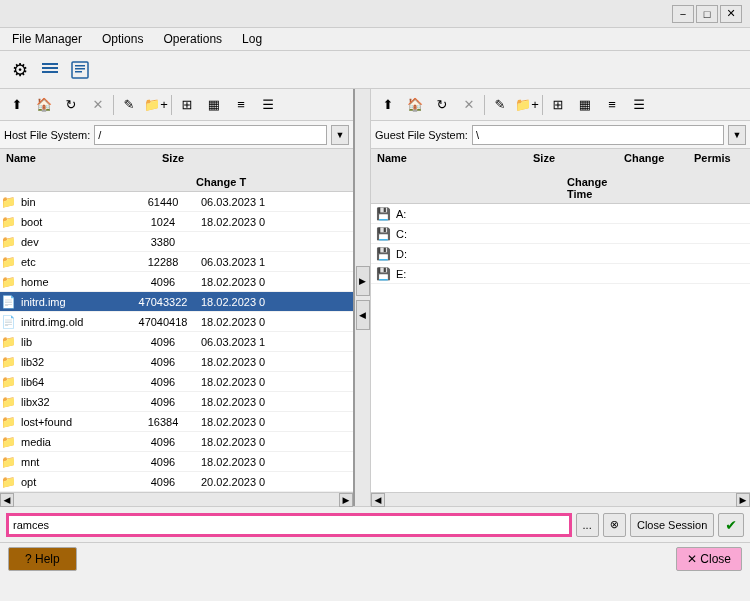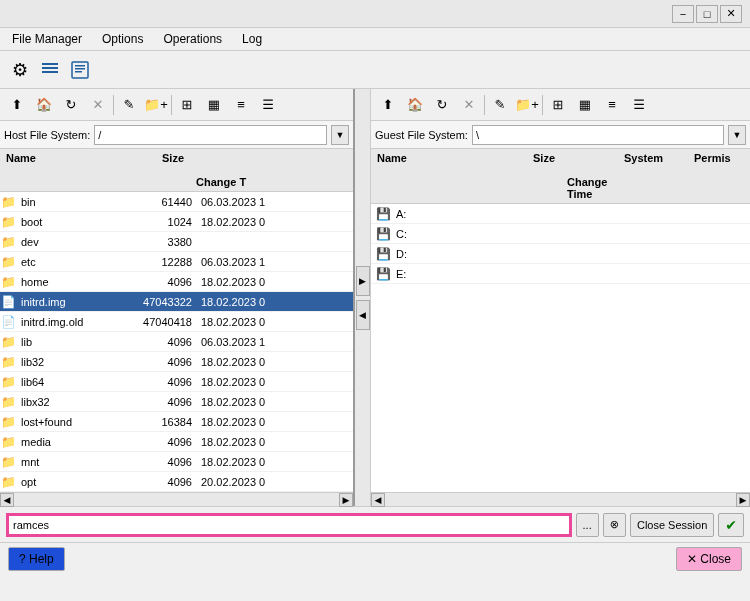--- a/index.html
+++ b/index.html
@@ -163,21 +163,21 @@
     .file-row {
       display: flex;
       align-items: center;
       height: 20px;
       cursor: pointer;
       border-bottom: 1px solid #f0f0f0;
     }
     .file-row.selected { background: #3060a0; color: white; }
     .file-icon { width: 18px; height: 18px; display: flex; align-items: center; justify-content: center; font-size: 12px; flex-shrink: 0; }
     .file-name { flex: 1; padding: 0 3px; font-size: 11px; overflow: hidden; white-space: nowrap; min-width: 0; max-width: 100px; }
-    .file-size { width: 70px; padding: 0 6px; text-align: right; font-size: 11px; }
+    .file-size { width: 70px; padding: 0 6px; text-align: center; font-size: 11px; }
     .file-time { flex: 1; padding: 0 3px; font-size: 11px; overflow: hidden; white-space: nowrap; }
 
     
     .right-panel-row {
       display: flex;
       align-items: center;
       height: 20px;
       cursor: pointer;
       border-bottom: 1px solid #f0f0f0;
     }
@@ -221,23 +221,23 @@
       display: flex;
       align-items: center;
       justify-content: space-between;
       background: #f0f0f0;
       border-top: 1px solid #ccc;
       padding: 4px 8px;
       height: 32px;
     }
     .help-btn {
       height: 24px;
-      padding: 2px 10px;
-      border: 1px solid #aaa;
-      background: #1d4ed8;
+      padding: 2px 16px;
+      border: 1px solid #aaa;
+      background: #a16207;
       cursor: pointer;
       font-size: 12px;
       border-radius: 2px;
       display: flex;
       align-items: center;
       gap: 4px;
     }
     .close-btn {
       height: 24px;
       padding: 2px 10px;
@@ -488,21 +488,21 @@
       <span class="path-label">Guest File System:</span>
       <input class="path-input" type="text" value="\" style="">
       <div class="path-dropdown">▼</div>
     </div>
 
     <div class="file-list-container">
       <div class="file-list-header">
         <div class="col-name col-header">Name</div>
         <div class="col-size col-header">Size</div>
         <div class="col-time col-header">Change Time</div>
-        <div class="col-owner col-header">System</div>
+        <div class="col-owner col-header">Change</div>
         <div class="col-perms col-header">Permis</div>
       </div>
       <div class="file-area" id="right-file-list">
 
       <div class="right-panel-row">
     <span class="right-file-icon">💾</span>
     <span class="right-file-name">A:</span>
   </div>
           <div class="right-panel-row">
     <span class="right-file-icon">💾</span>

